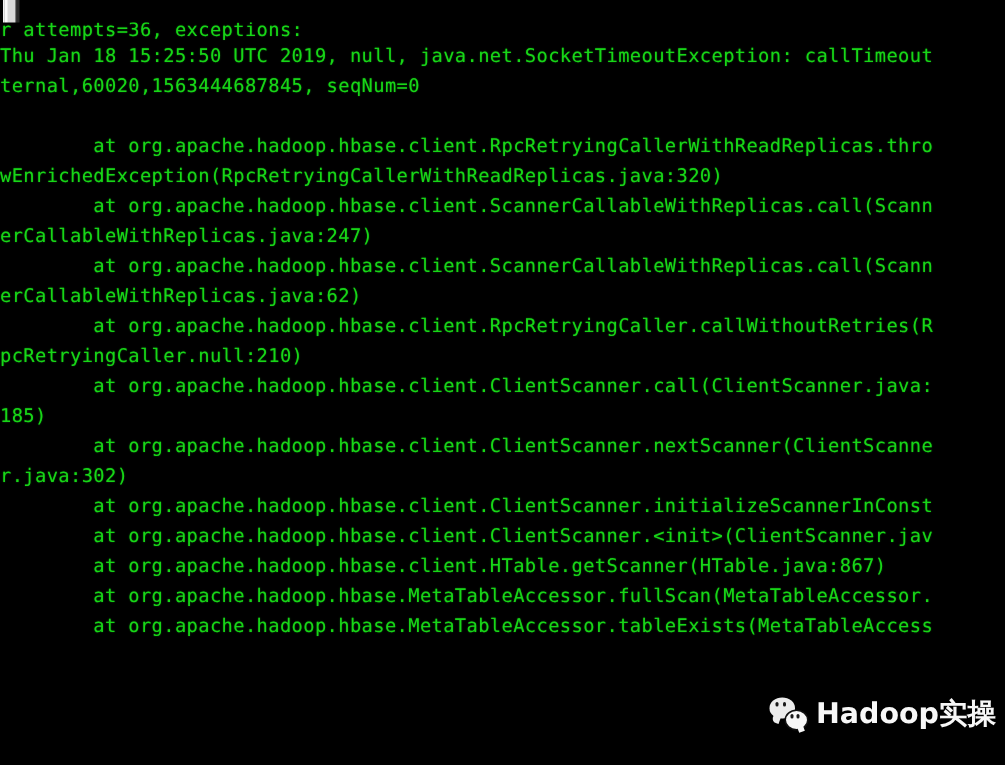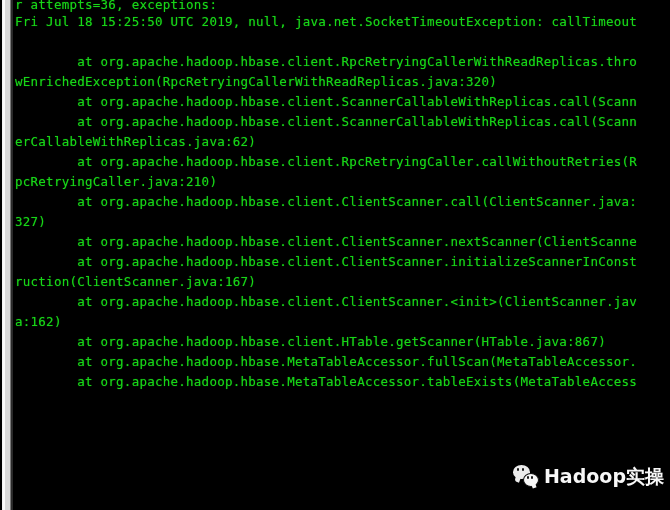--- a/index.html
+++ b/index.html
@@ -14,21 +14,21 @@
     font-family: "DejaVu Sans Mono", "Liberation Mono", monospace;
   }
 
   #console-window {
     position: relative;
     width: 670px;
     height: 510px;
     background: #000000;
     overflow: hidden;
     display: flex;
-    flex-direction: row;
+    flex-direction: column;
   }
 
   
   #left-gutter {
     position: relative;
     width: 15px;
     height: 510px;
     flex: 0 0 15px;
     background: #000000;
   }
@@ -191,36 +191,37 @@
     <div class="gutter-border-outer"></div>
     <div class="gutter-track"></div>
     <div class="gutter-track-hi"></div>
     <div class="gutter-border-inner"></div>
     <div class="gutter-shadow"></div>
   </div>
 
   <div id="terminal-output">
 
   <span class="console-line">r attempts=36, exceptions:</span>
-      <span class="console-line">Fri Jul 18 15:25:50 UTC 2019, null, java.net.SocketTimeoutException: callTimeout</span>
+      <span class="console-line">Thu Jan 18 15:25:50 UTC 2019, null, java.net.SocketTimeoutException: callTimeout</span>
+      <span class="console-line">ternal,60020,1563444687845, seqNum=0</span>
       <span class="console-line blank"></span>
       <span class="console-line">        at org.apache.hadoop.hbase.client.RpcRetryingCallerWithReadReplicas.thro</span>
       <span class="console-line">wEnrichedException(RpcRetryingCallerWithReadReplicas.java:320)</span>
       <span class="console-line">        at org.apache.hadoop.hbase.client.ScannerCallableWithReplicas.call(Scann</span>
+      <span class="console-line">erCallableWithReplicas.java:247)</span>
       <span class="console-line">        at org.apache.hadoop.hbase.client.ScannerCallableWithReplicas.call(Scann</span>
       <span class="console-line">erCallableWithReplicas.java:62)</span>
       <span class="console-line">        at org.apache.hadoop.hbase.client.RpcRetryingCaller.callWithoutRetries(R</span>
-      <span class="console-line">pcRetryingCaller.java:210)</span>
+      <span class="console-line">pcRetryingCaller.null:210)</span>
       <span class="console-line">        at org.apache.hadoop.hbase.client.ClientScanner.call(ClientScanner.java:</span>
-      <span class="console-line">327)</span>
+      <span class="console-line">185)</span>
       <span class="console-line">        at org.apache.hadoop.hbase.client.ClientScanner.nextScanner(ClientScanne</span>
+      <span class="console-line">r.java:302)</span>
       <span class="console-line">        at org.apache.hadoop.hbase.client.ClientScanner.initializeScannerInConst</span>
-      <span class="console-line">ruction(ClientScanner.java:167)</span>
       <span class="console-line">        at org.apache.hadoop.hbase.client.ClientScanner.&lt;init&gt;(ClientScanner.jav</span>
-      <span class="console-line">a:162)</span>
       <span class="console-line">        at org.apache.hadoop.hbase.client.HTable.getScanner(HTable.java:867)</span>
       <span class="console-line">        at org.apache.hadoop.hbase.MetaTableAccessor.fullScan(MetaTableAccessor.</span>
       <span class="console-line">        at org.apache.hadoop.hbase.MetaTableAccessor.tableExists(MetaTableAccess</span>
     </div>
 
   <div id="watermark">
     <span class="wm-logo">
       <span class="bubble-big"></span>
       <span class="bubble-small"></span>
       <span class="eye e1"></span>

